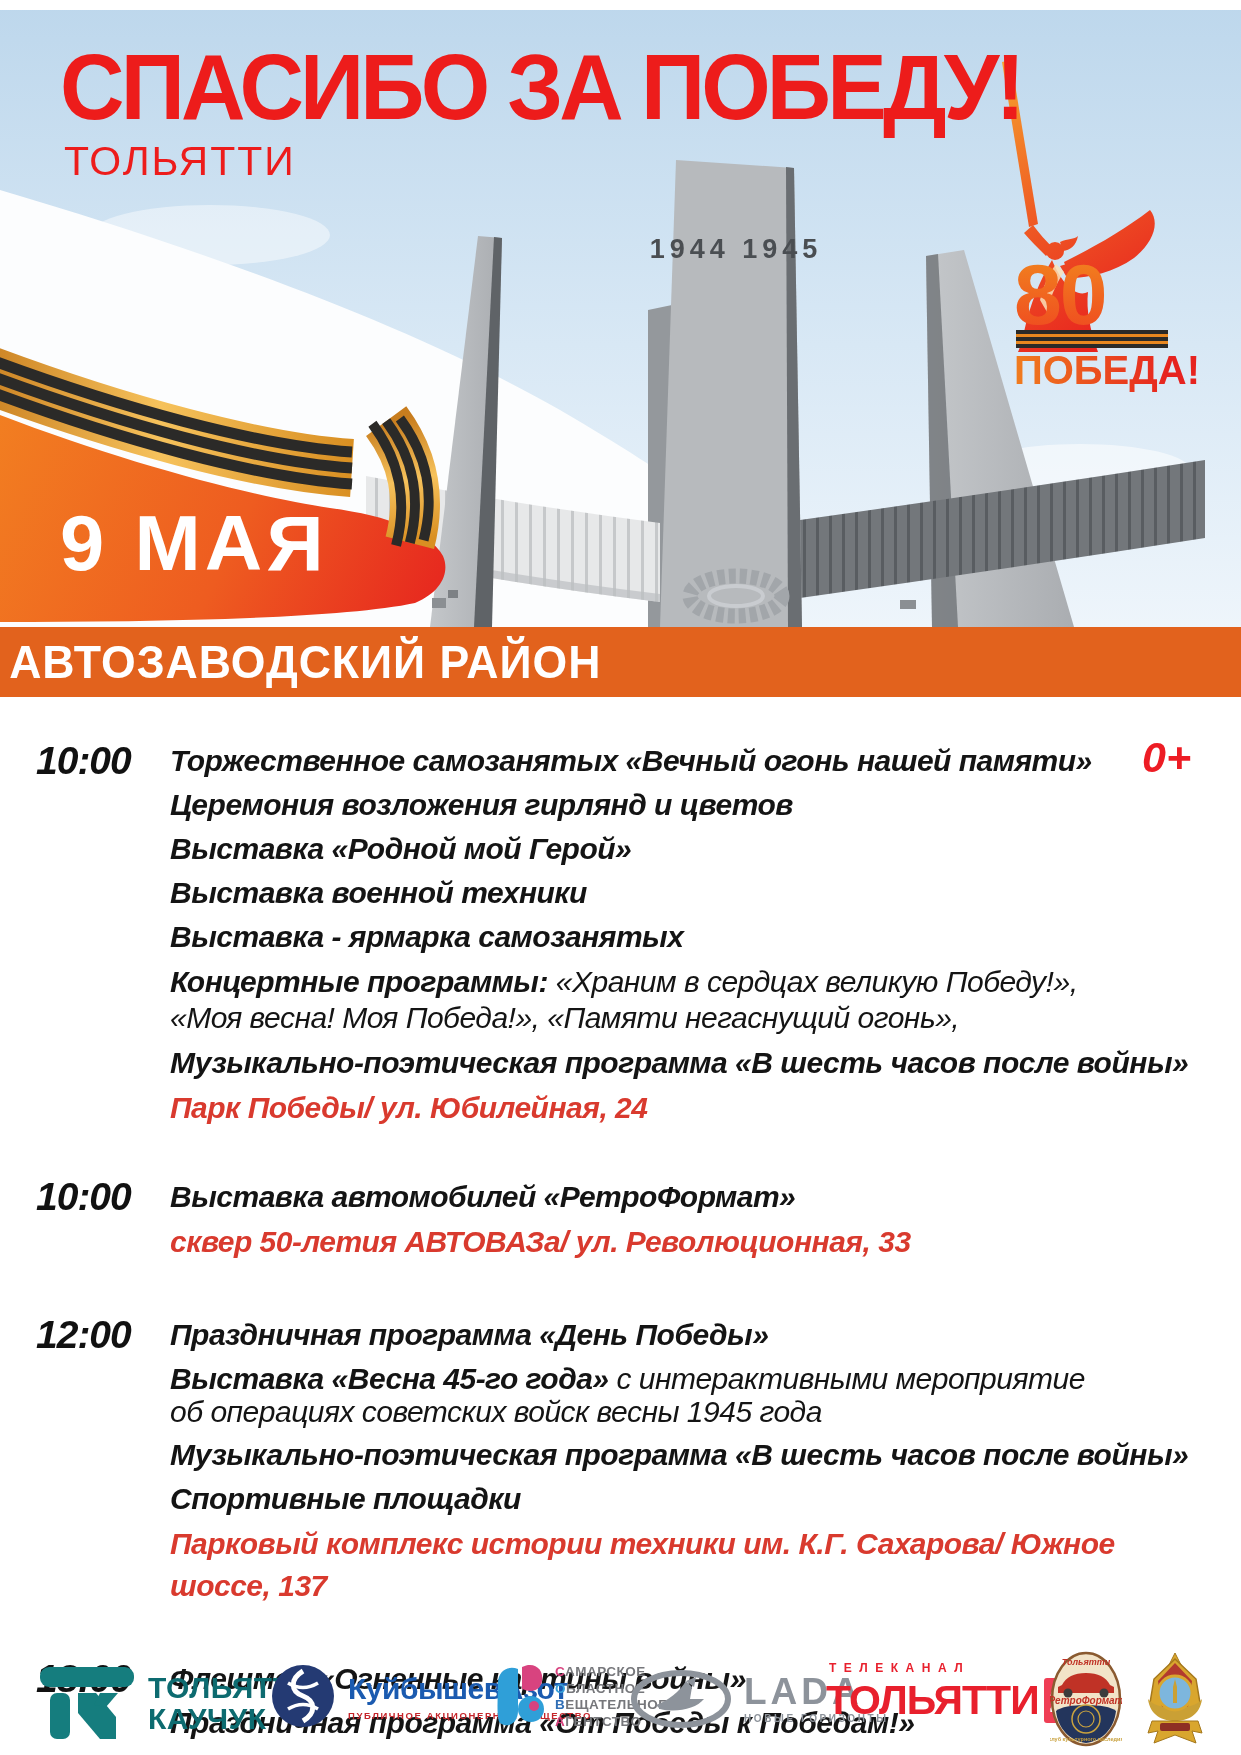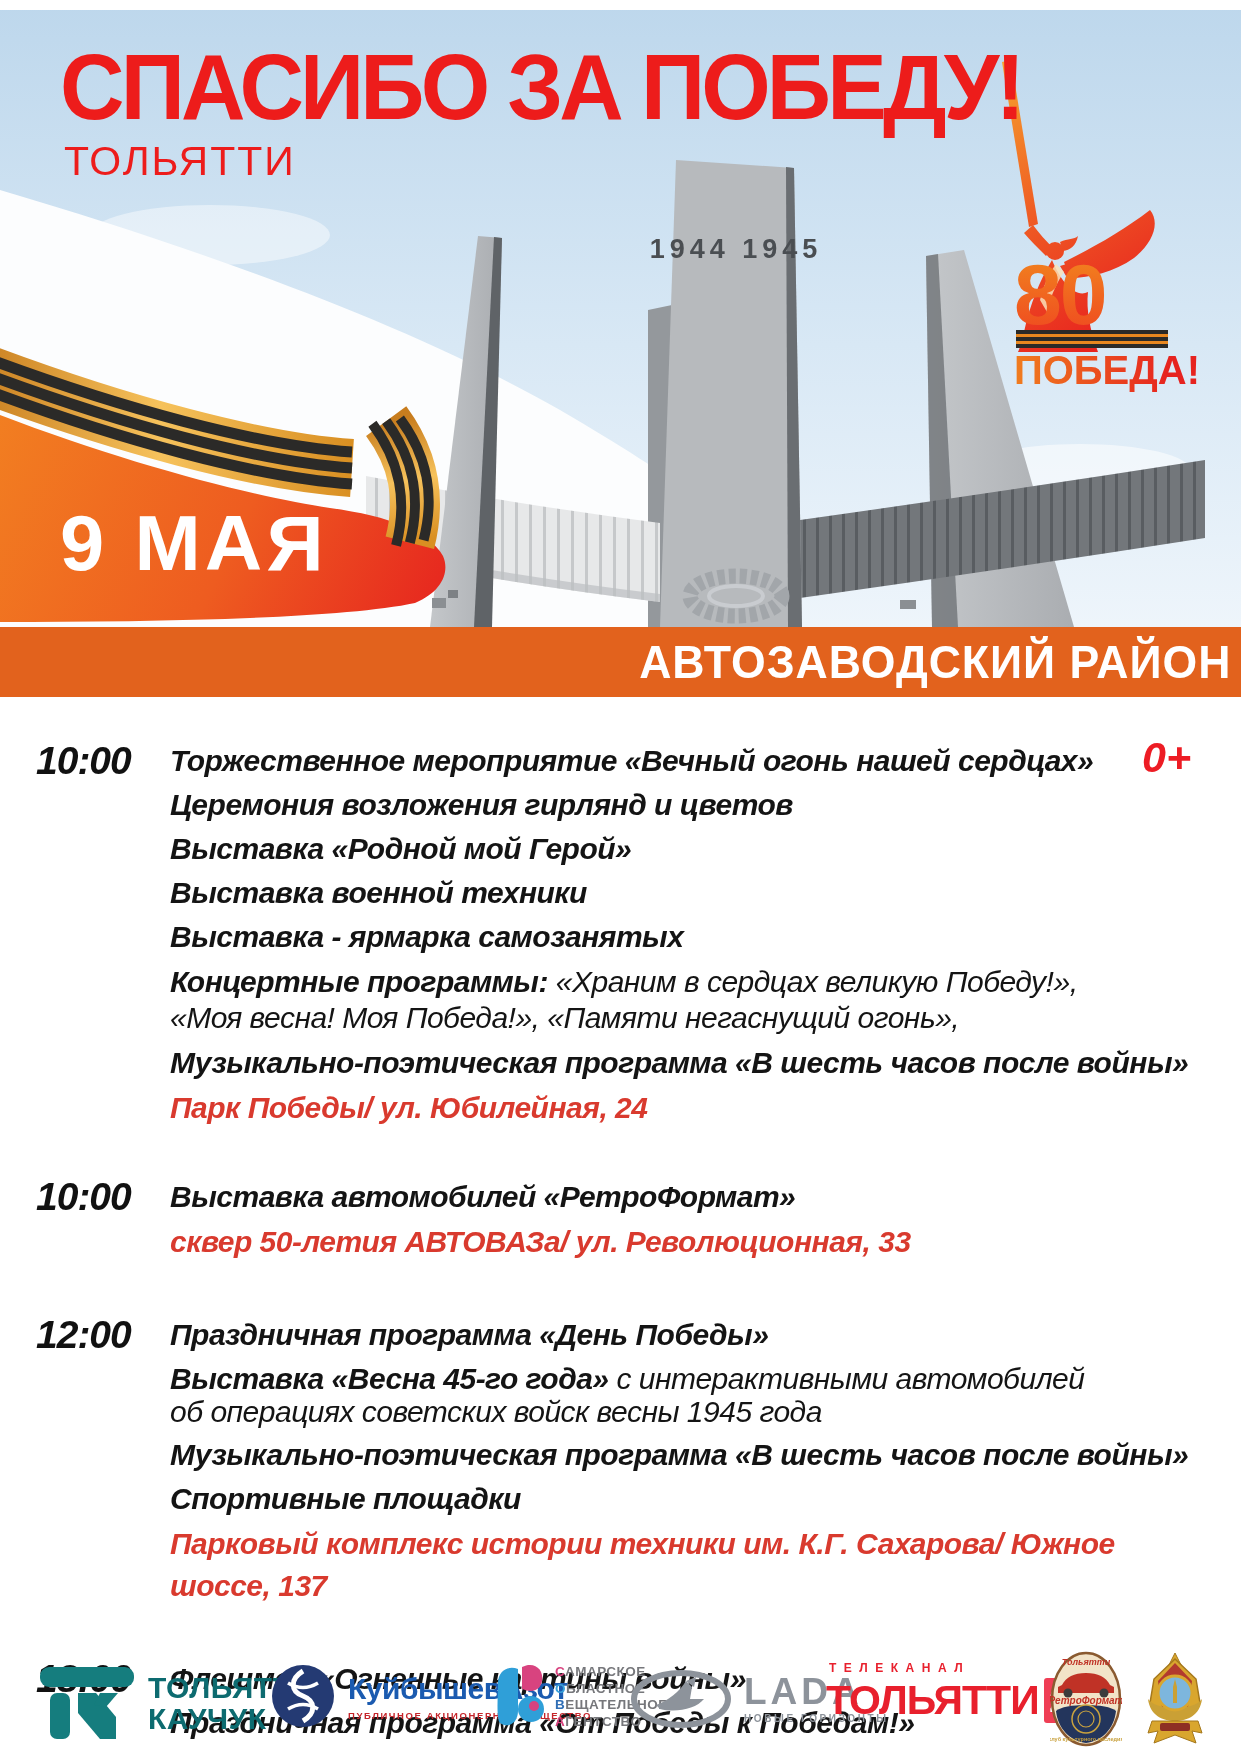--- a/index.html
+++ b/index.html
@@ -2,21 +2,21 @@
 <html><head>
 <meta charset="utf-8">
 <style>
   html,body{margin:0;padding:0;background:#fff;}
   body{width:1241px;height:1755px;position:relative;font-family:"Liberation Sans",sans-serif;overflow:hidden;}
   .banner{position:absolute;left:0;top:0;width:1241px;height:627px;overflow:hidden;}
   .banner svg{position:absolute;left:0;top:0;}
   .headline{position:absolute;left:60px;top:34px;font-size:93px;font-weight:800;color:#ed1c1b;letter-spacing:-4px;white-space:nowrap;transform:scaleX(.96);transform-origin:left top;}
   .city{position:absolute;left:64px;top:138px;font-size:41px;font-weight:400;color:#ed1c1b;letter-spacing:2px;}
   .date{position:absolute;left:60px;top:498px;font-size:78px;font-weight:800;color:#ffffff;letter-spacing:4px;transform:scaleX(1.02);transform-origin:left top;}
-  .district{position:absolute;left:0;top:627px;width:1241px;height:70px;background:#e2621d;display:flex;align-items:center;justify-content:flex-end;}
+  .district{position:absolute;left:0;top:627px;width:1241px;height:70px;background:#e2621d;display:flex;align-items:center;justify-content:flex-start;}
   .district span{color:#fff;font-size:46px;font-weight:800;letter-spacing:1px;transform:scaleX(.97);}
   .schedule{position:absolute;left:0;top:697px;width:1241px;}
   .event{position:relative;padding:0 40px 0 170px;font-style:italic;}
   .event .time{position:absolute;left:36px;font-size:39px;font-weight:800;letter-spacing:-1px;color:#111;}
   .e1{padding-top:42px}.e1 .time{top:42px}
   .e2{padding-top:46px}.e2 .time{top:46px}
   .e3{padding-top:50px}.e3 .time{top:50px}
   .e4{padding-top:50px}.e4 .time{top:50px}
   .ln{font-size:30px;line-height:44px;color:#141414;letter-spacing:-.5px;}
   .b{font-weight:800;}
@@ -163,41 +163,41 @@
 </div>
 
 <div class="district">
   <span>АВТОЗАВОДСКИЙ РАЙОН</span>
 </div>
 
 <div class="schedule">
   <section class="event e1">
     <div class="time">10:00</div>
     <div class="age">0+</div>
-    <div class="ln b">Торжественное мероприятие «Вечный огонь нашей сердцах»</div>
+    <div class="ln b">Торжественное самозанятых «Вечный огонь нашей памяти»</div>
     <div class="ln b">Церемония возложения гирлянд и цветов</div>
     <div class="ln b">Выставка «Родной мой Герой»</div>
     <div class="ln b">Выставка военной техники</div>
     <div class="ln b">Выставка - ярмарка самозанятых</div>
     <div class="ln prog"><span class="b">Концертные программы:</span><span> «Храним в сердцах великую Победу!»,</span></div>
     <div class="ln reg">«Моя весна! Моя Победа!», «Памяти негаснущий огонь»,</div>
     <div class="ln b mt">Музыкально-поэтическая программа «В шесть часов после войны»</div>
     <div class="ln venue">Парк Победы/ ул. Юбилейная, 24</div>
   </section>
 
   <section class="event e2">
     <div class="time">10:00</div>
     <div class="ln b">Выставка автомобилей «РетроФормат»</div>
     <div class="ln venue">сквер 50-летия АВТОВАЗа/ ул. Революционная, 33</div>
   </section>
 
   <section class="event e3">
     <div class="time">12:00</div>
     <div class="ln b">Праздничная программа «День Победы»</div>
-    <div class="ln tight mt"><span class="b">Выставка «Весна 45-го года»</span><span> с интерактивными автомобилей</span></div>
+    <div class="ln tight mt"><span class="b">Выставка «Весна 45-го года»</span><span> с интерактивными мероприятие</span></div>
     <div class="ln reg tight">об операциях советских войск весны 1945 года</div>
     <div class="ln b mt">Музыкально-поэтическая программа «В шесть часов после войны»</div>
     <div class="ln b">Спортивные площадки</div>
     <div class="ln venue">Парковый комплекс истории техники им. К.Г. Сахарова/ Южное шоссе, 137</div>
   </section>
 
   <section class="event e4">
     <div class="time">18:00</div>
     <div class="ln b">Флешмоб «Огненные картины войны»</div>
     <div class="ln b">Праздничная программа «От Победы к Победам!»</div>

